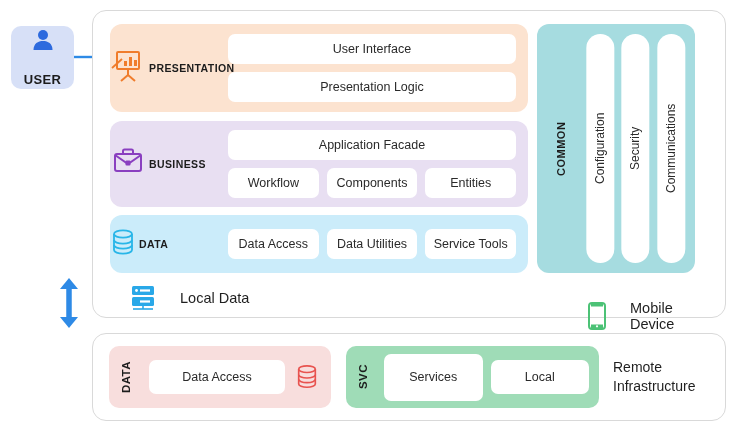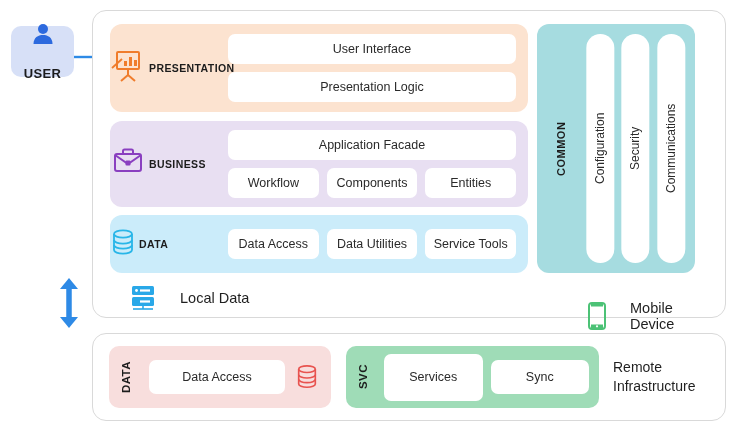--- a/index.html
+++ b/index.html
@@ -21,21 +21,21 @@
     width: 743px;
     height: 432px;
   }
 
   
   #user-box {
     position: absolute;
     left: 11px;
     top: 26px;
     width: 63px;
-    height: 51px;
+    height: 63px;
     background: #d7e0f7;
     border-radius: 10px;
     display: flex;
     flex-direction: column;
     align-items: center;
     justify-content: center;
     gap: 16px;
   }
   #user-box .user-icon { display:block; }
   #user-box .user-label {
@@ -425,19 +425,19 @@
           <path d="M4 5 V21 c0 2 4 3.6 9 3.6 s9 -1.6 9 -3.6 V5"></path>
           <path d="M4 11 c0 2 4 3.6 9 3.6 s9 -1.6 9 -3.6"></path>
           <path d="M4 16 c0 2 4 3.6 9 3.6 s9 -1.6 9 -3.6"></path>
         </svg>
       </span>
     </div>
 
     <div id="remote-svc">
       <div class="vlabel">SVC</div>
       <div class="pill eq" style="height:47px;">Services</div>
-      <div class="pill eq" style="height:34px;">Sync</div>
+      <div class="pill eq" style="height:34px;">Local</div>
     </div>
 
     <div id="remote-title">Remote Infrastructure</div>
   </div>
 
 </div>
 
 </body></html>

